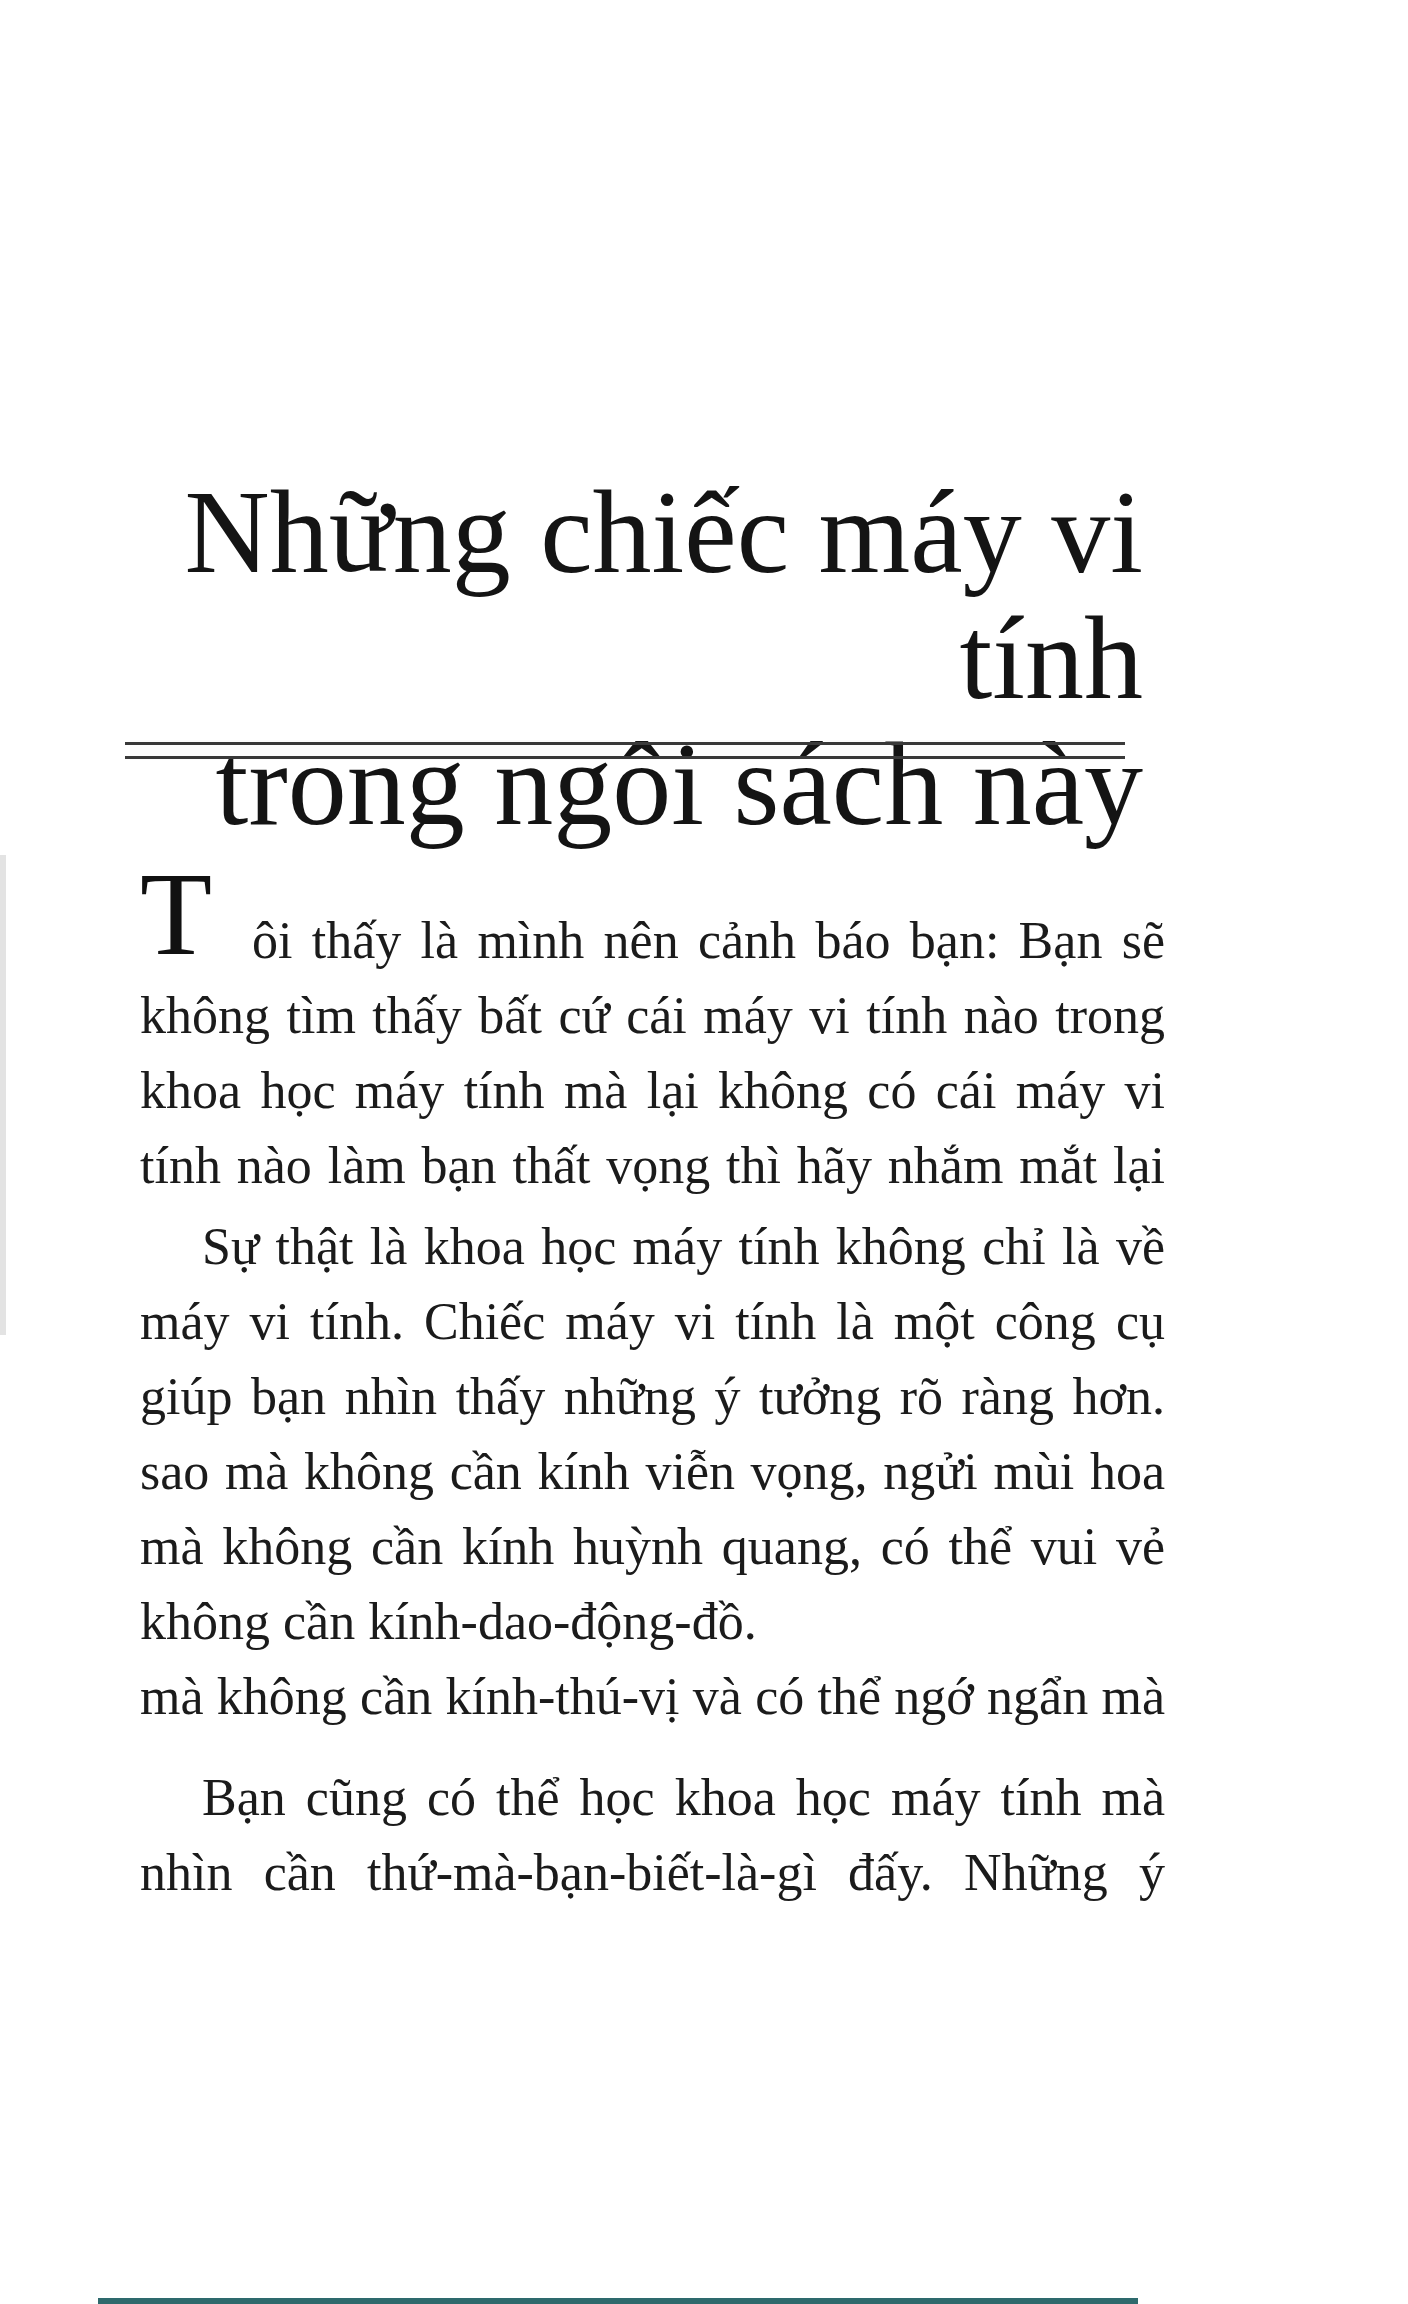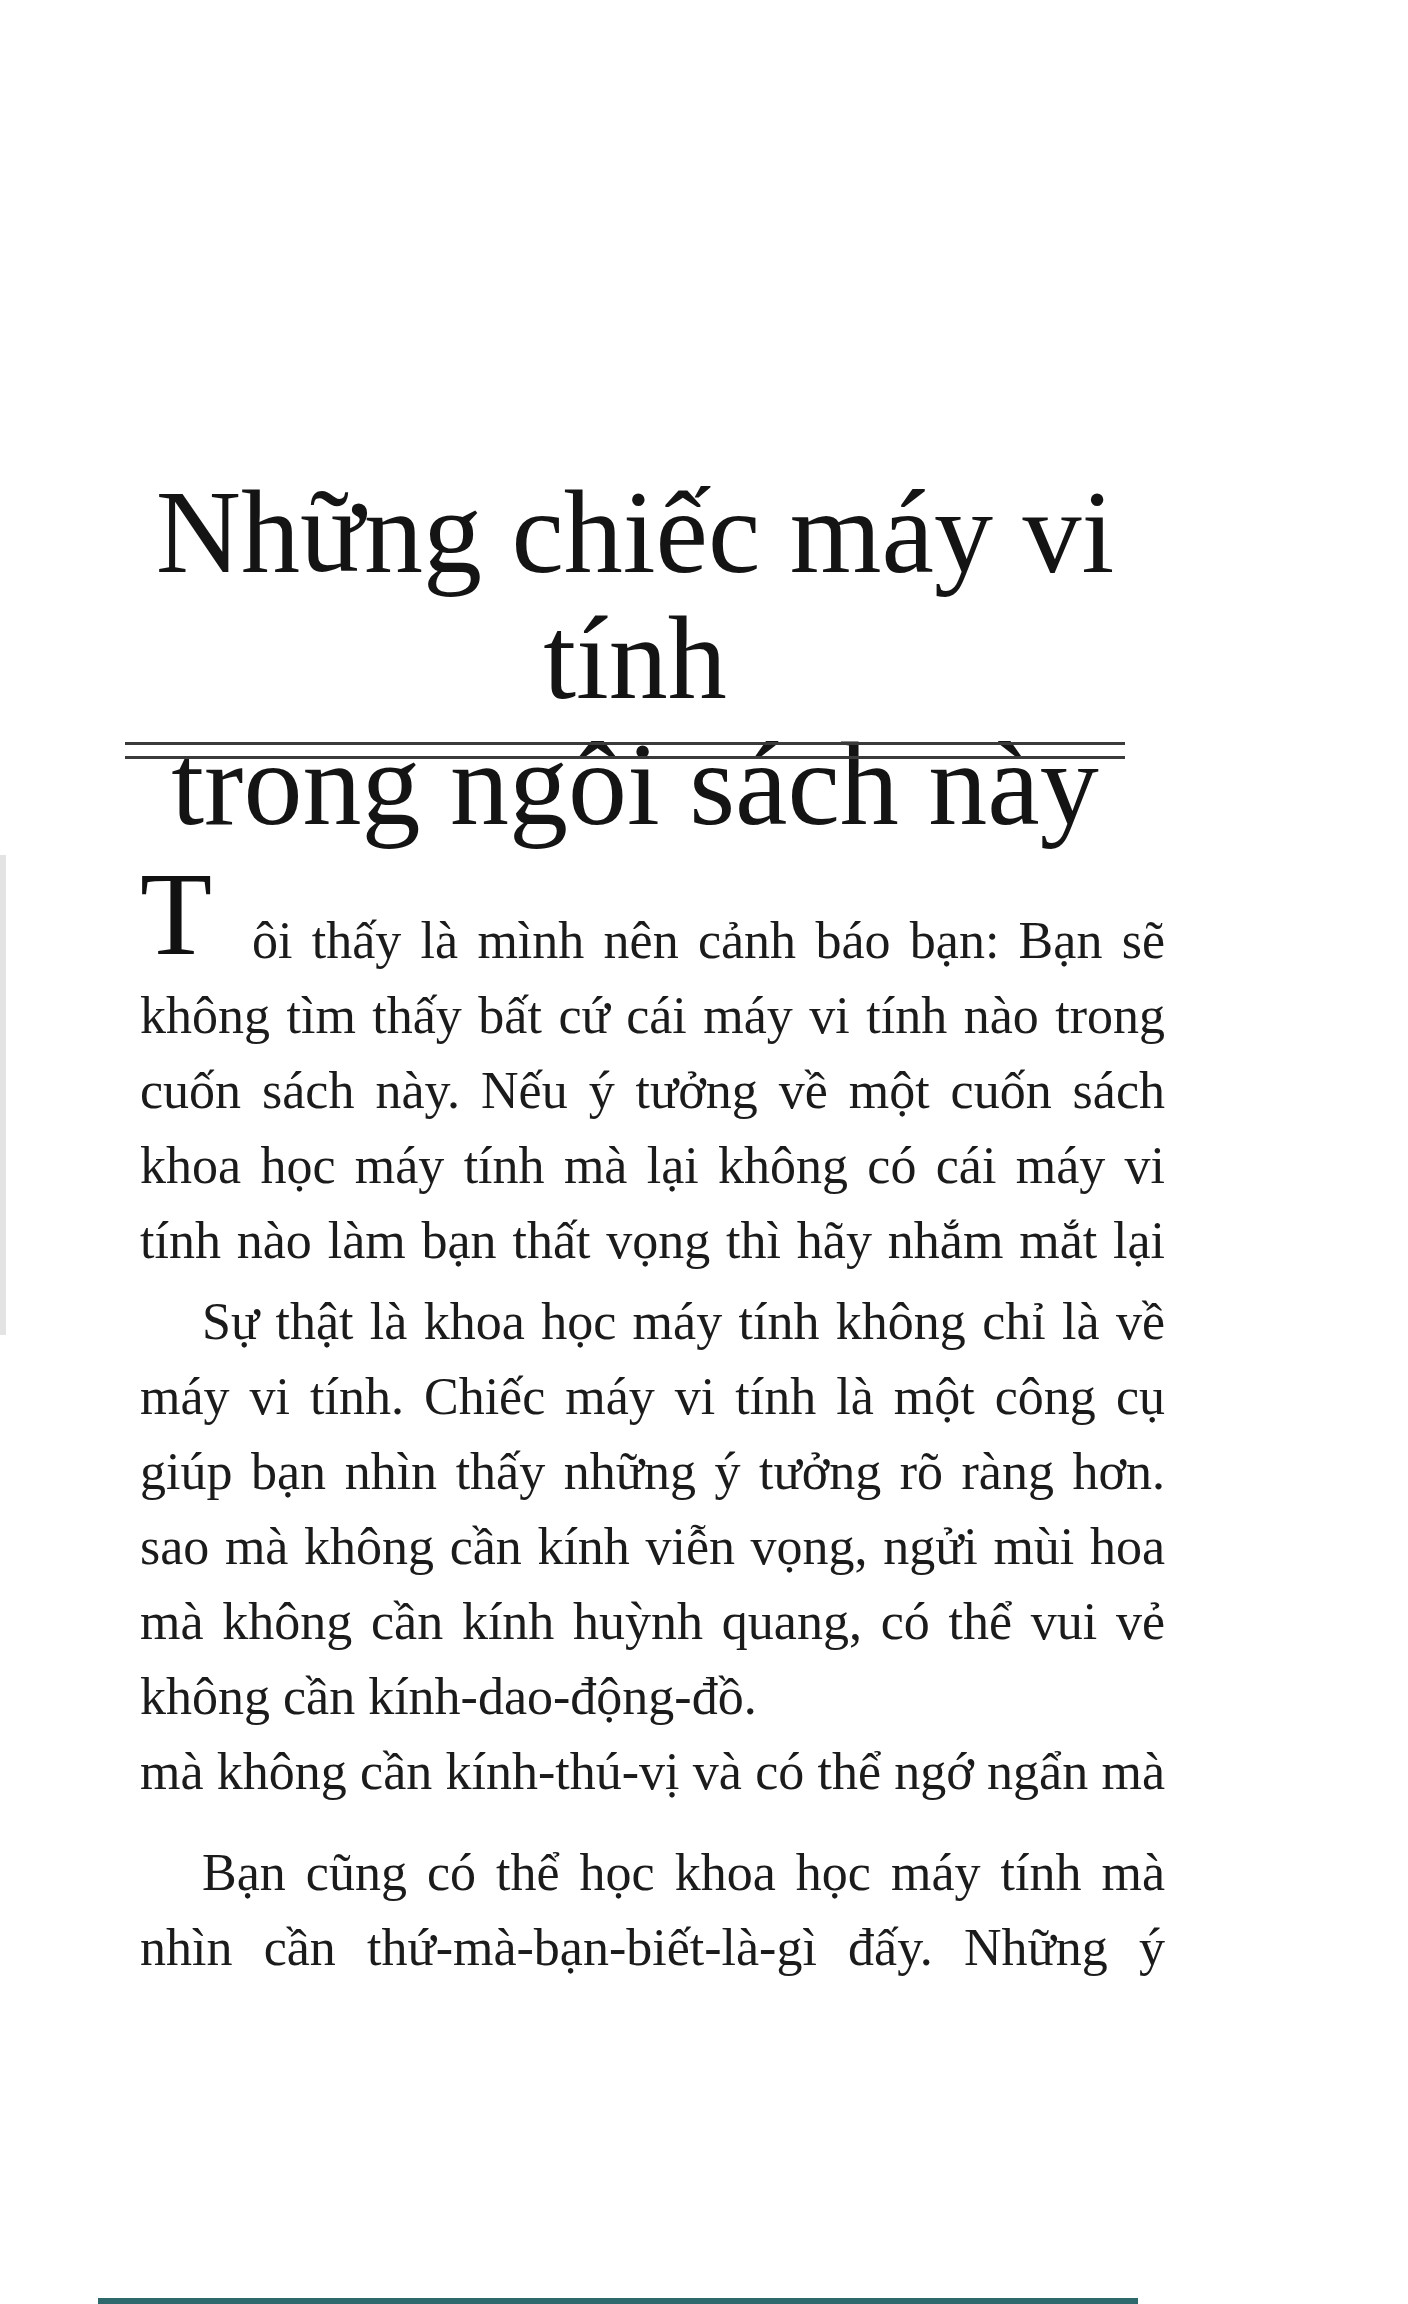--- a/index.html
+++ b/index.html
@@ -22,24 +22,24 @@
     left: 0;
     top: 855px;
     width: 6px;
     height: 480px;
     background: #dcdcdc;
     opacity: 0.8;
   }
   
   .title {
     position: absolute;
-    left: 115px;
+    left: 103px;
     top: 470px;
     width: 1040px;
-    text-align: center;
+    text-align: right;
     font-size: 118px;
     line-height: 126px;
     letter-spacing: 0;
     color: #141414;
   }
   
   .title-rule {
     position: absolute;
     left: 125px;
     top: 742px;
@@ -105,21 +105,20 @@
   </div>
 
   <div class="title-rule"></div>
 
   <div class="body-text">
     <span class="dropcap">T</span>
 
     <div class="para-1">
       <div class="line first-line-1">ôi thấy là mình nên cảnh báo bạn: Bạn sẽ</div>
       <div class="line">không tìm thấy bất cứ cái máy vi tính nào trong</div>
-      <div class="line">cuốn sách này. Nếu ý tưởng về một cuốn sách</div>
       <div class="line">khoa học máy tính mà lại không có cái máy vi</div>
       <div class="line">tính nào làm bạn thất vọng thì hãy nhắm mắt lại</div>
     </div>
 
     <div class="para-2">
       <div class="line indented">Sự thật là khoa học máy tính không chỉ là về</div>
       <div class="line">máy vi tính. Chiếc máy vi tính là một công cụ</div>
       <div class="line">giúp bạn nhìn thấy những ý tưởng rõ ràng hơn.</div>
       <div class="line">sao mà không cần kính viễn vọng, ngửi mùi hoa</div>
       <div class="line">mà không cần kính huỳnh quang, có thể vui vẻ</div>

